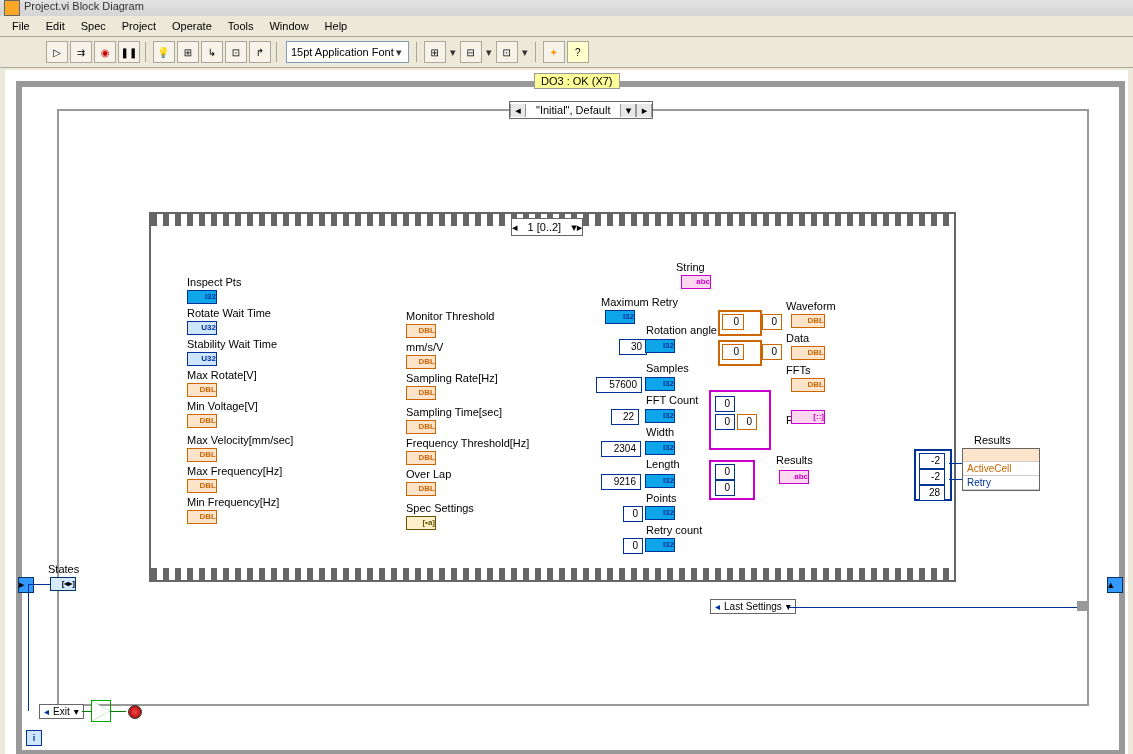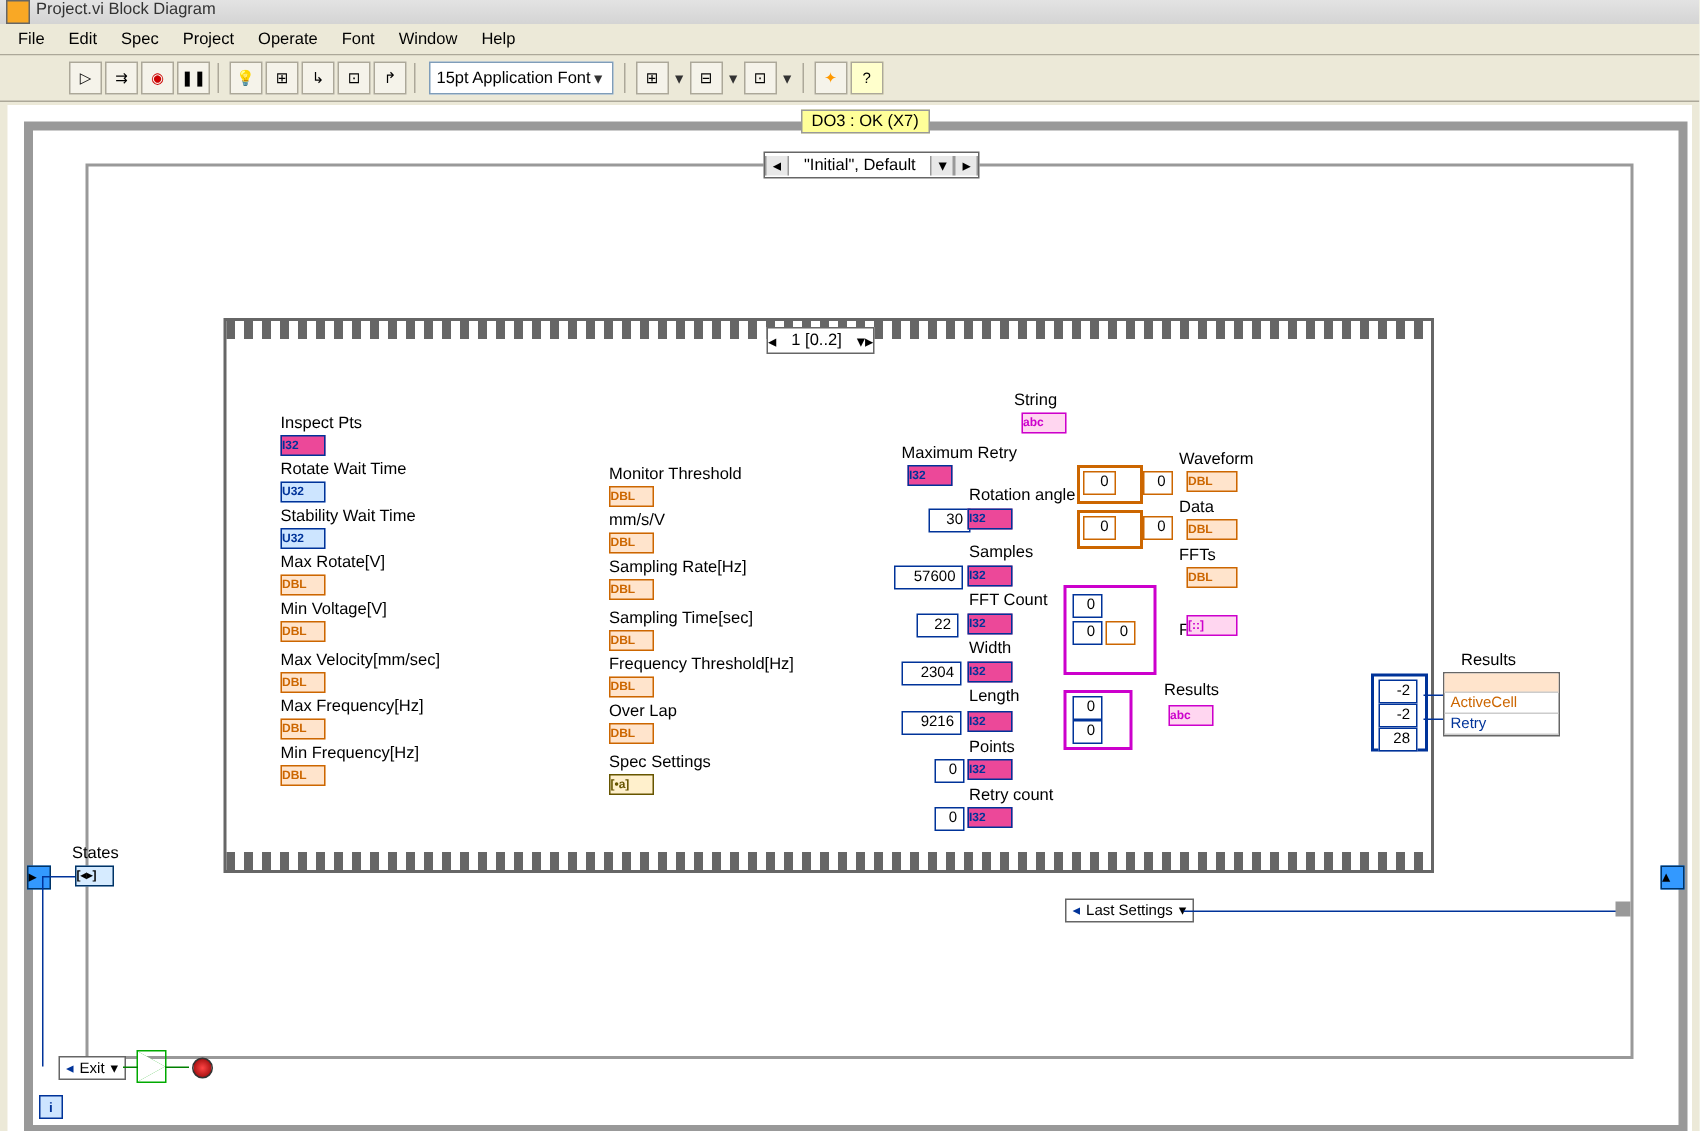--- a/index.html
+++ b/index.html
@@ -17,22 +17,22 @@
 .struct-outer{position:absolute;left:11px;top:11px;width:1097px;height:663px;border:6px solid #999;background:#fff}
 .data-label{position:absolute;left:512px;top:-14px;background:#ffff99;border:1px solid #999;padding:1px 6px;font-size:11px}
 .shift{position:absolute;width:14px;height:14px;background:#39f;border:1px solid #036}
 .case-outer{position:absolute;left:35px;top:22px;width:1028px;height:593px;border:2px solid #999;background:#fff}
 .case-sel{position:absolute;left:450px;top:-10px;height:16px;border:1px solid #666;background:#fff;display:flex;align-items:center;font-size:11px}
 .case-sel .ar{width:14px;text-align:center;background:#e8e8e8;border-left:1px solid #999;border-right:1px solid #999}
 .seq{position:absolute;left:90px;top:101px;width:803px;height:366px;border:2px solid #666;background:#fff}
 .film{height:12px;background:repeating-linear-gradient(90deg,#666 0 6px,#fff 6px 12px)}
 .seq-sel{position:absolute;left:360px;top:4px;height:16px;border:1px solid #666;background:#fff;display:flex;align-items:center;font-size:11px;z-index:5}
 .lbl{position:absolute;font-size:11px;color:#000;white-space:nowrap}
-.term{position:absolute;width:28px;height:12px;border:1px solid;font-size:8px;font-weight:bold;text-align:left;line-height:12px}
-.t-i32{background:#ec4899;border-color:#003399;color:#003399}
+.term{position:absolute;width:28px;height:12px;border:1px solid;font-size:8px;font-weight:bold;text-align:right;line-height:12px}
+.t-i32{background:#0ea5e9;border-color:#003399;color:#003399}
 .t-u32{background:#cde5ff;border-color:#003399;color:#003399}
 .t-dbl{background:#ffe4cc;border-color:#cc6600;color:#cc6600}
 .t-str{background:#ffd6f0;border-color:#cc00cc;color:#cc00cc}
 .t-clu{background:#fff0cc;border-color:#665500;color:#665500}
 .const-box{position:absolute;border:1px solid #003399;background:#fff;font-size:10px;padding:0 4px;height:14px;line-height:14px;text-align:right}
 .cluster{position:absolute;border:2px solid;background:#fff}
 .local{position:absolute;border:1px solid #666;background:#fff;font-size:10px;padding:1px 4px;display:flex;align-items:center}
 .prop-node{position:absolute;border:1px solid #666;background:#fff;font-size:10px}
 .prop-node div{padding:1px 4px;border-bottom:1px solid #ccc}
 .iterm{position:absolute;width:14px;height:14px;border:1px solid #003399;background:#cde5ff;font-size:9px;text-align:center;line-height:14px;color:#003399;font-weight:bold}
@@ -47,21 +47,21 @@
  <div class="title">
   <span class="ic"></span>
   <span>Project.vi Block Diagram</span>
  </div>
  <div class="menubar">
   <span>File</span>
   <span>Edit</span>
   <span>Spec</span>
   <span>Project</span>
   <span>Operate</span>
-  <span>Font</span>
+  <span>Tools</span>
   <span>Window</span>
   <span>Help</span>
  </div>
  <div class="toolbar">
   <div style="width:36px"></div>
   <span class="tbtn">▷</span>
   <span class="tbtn">⇉</span>
   <span class="tbtn" style="color:#c00">◉</span>
   <span class="tbtn">❚❚</span>
   <span class="sep"></span>

